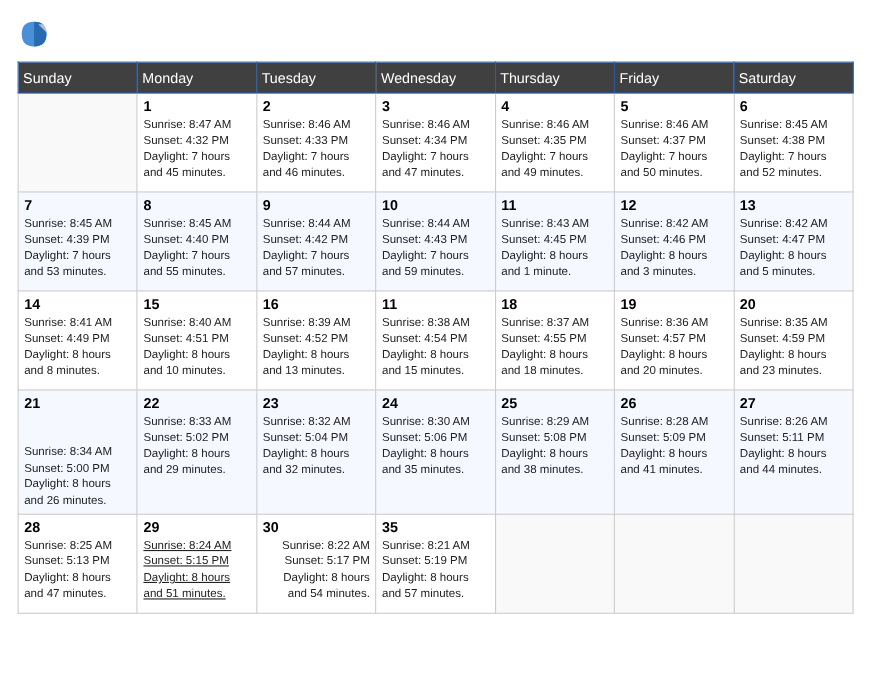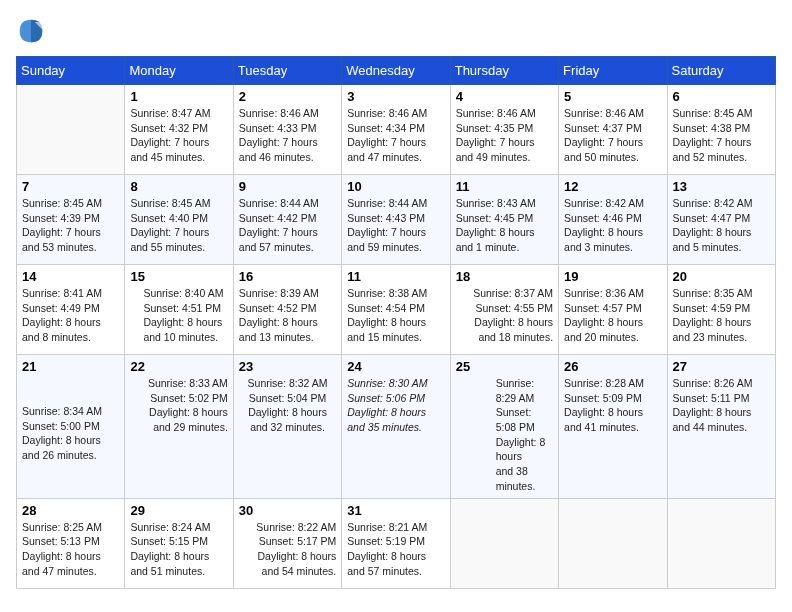--- a/index.html
+++ b/index.html
@@ -45,21 +45,21 @@
     .calendar-subtitle {
       font-size: 16px;
       color: #333;
     }
     .calendar-table {
       width: 100%;
       border-collapse: collapse;
       font-size: 11px;
     }
     .calendar-table th {
-      background-color: #1d4ed8;
+      background-color: #404040;
       color: #fff;
       padding: 6px 4px;
       text-align: left;
       font-size: 13px;
       font-weight: normal;
       border: 1px solid #2a5aa0;
     }
     .calendar-table td {
       border: 1px solid #ccc;
       vertical-align: top;
@@ -222,42 +222,42 @@
       <tr class="week-row">
         <td>
           <span class="day-number">14</span>
           <div class="day-info" style="white-space: pre-line;">Sunrise: 8:41 AM
 Sunset: 4:49 PM
 Daylight: 8 hours
 and 8 minutes.</div>
         </td>
         <td>
           <span class="day-number">15</span>
-          <div class="day-info" style="white-space: pre-line; margin-left: 13px;">Sunrise: 8:40 AM
+          <div class="day-info" style="white-space: pre-line;">Sunrise: 8:40 AM
 Sunset: 4:51 PM
 Daylight: 8 hours
 and 10 minutes.</div>
         </td>
         <td>
           <span class="day-number">16</span>
           <div class="day-info" style="white-space: pre-line;">Sunrise: 8:39 AM
 Sunset: 4:52 PM
 Daylight: 8 hours
 and 13 minutes.</div>
         </td>
         <td>
           <span class="day-number">11</span>
           <div class="day-info" style="white-space: pre-line;">Sunrise: 8:38 AM
 Sunset: 4:54 PM
 Daylight: 8 hours
 and 15 minutes.</div>
         </td>
         <td>
           <span class="day-number">18</span>
-          <div class="day-info" style="white-space: pre-line; text-align: right;">Sunrise: 8:37 AM
+          <div class="day-info" style="white-space: pre-line;">Sunrise: 8:37 AM
 Sunset: 4:55 PM
 Daylight: 8 hours
 and 18 minutes.</div>
         </td>
         <td>
           <span class="day-number">19</span>
           <div class="day-info" style="white-space: pre-line;">Sunrise: 8:36 AM
 Sunset: 4:57 PM
 Daylight: 8 hours
 and 20 minutes.</div>
@@ -273,42 +273,42 @@
       <tr class="week-row">
         <td>
           <span class="day-number">21</span>
           <div class="day-info" style="white-space: pre-line; margin-top: 30px;">Sunrise: 8:34 AM
 Sunset: 5:00 PM
 Daylight: 8 hours
 and 26 minutes.</div>
         </td>
         <td>
           <span class="day-number">22</span>
-          <div class="day-info" style="white-space: pre-line; text-align: right;">Sunrise: 8:33 AM
+          <div class="day-info" style="white-space: pre-line;">Sunrise: 8:33 AM
 Sunset: 5:02 PM
 Daylight: 8 hours
 and 29 minutes.</div>
         </td>
         <td>
           <span class="day-number">23</span>
-          <div class="day-info" style="white-space: pre-line; text-align: center;">Sunrise: 8:32 AM
+          <div class="day-info" style="white-space: pre-line;">Sunrise: 8:32 AM
 Sunset: 5:04 PM
 Daylight: 8 hours
 and 32 minutes.</div>
         </td>
         <td>
           <span class="day-number">24</span>
-          <div class="day-info" style="white-space: pre-line; font-style: italic;">Sunrise: 8:30 AM
+          <div class="day-info" style="white-space: pre-line;">Sunrise: 8:30 AM
 Sunset: 5:06 PM
 Daylight: 8 hours
 and 35 minutes.</div>
         </td>
         <td>
           <span class="day-number">25</span>
-          <div class="day-info" style="white-space: pre-line; margin-left: 40px;">Sunrise: 8:29 AM
+          <div class="day-info" style="white-space: pre-line;">Sunrise: 8:29 AM
 Sunset: 5:08 PM
 Daylight: 8 hours
 and 38 minutes.</div>
         </td>
         <td>
           <span class="day-number">26</span>
           <div class="day-info" style="white-space: pre-line;">Sunrise: 8:28 AM
 Sunset: 5:09 PM
 Daylight: 8 hours
 and 41 minutes.</div>
@@ -324,34 +324,34 @@
       <tr class="week-row">
         <td>
           <span class="day-number">28</span>
           <div class="day-info" style="white-space: pre-line;">Sunrise: 8:25 AM
 Sunset: 5:13 PM
 Daylight: 8 hours
 and 47 minutes.</div>
         </td>
         <td>
           <span class="day-number">29</span>
-          <div class="day-info" style="white-space: pre-line;">Sunrise: 8:24 AM
+          <div class="day-info" style="white-space: pre-line; text-decoration: underline;">Sunrise: 8:24 AM
 Sunset: 5:15 PM
 Daylight: 8 hours
 and 51 minutes.</div>
         </td>
         <td>
           <span class="day-number">30</span>
           <div class="day-info" style="white-space: pre-line; text-align: right;">Sunrise: 8:22 AM
 Sunset: 5:17 PM
 Daylight: 8 hours
 and 54 minutes.</div>
         </td>
         <td>
-          <span class="day-number">31</span>
+          <span class="day-number">35</span>
           <div class="day-info" style="white-space: pre-line;">Sunrise: 8:21 AM
 Sunset: 5:19 PM
 Daylight: 8 hours
 and 57 minutes.</div>
         </td>
         <td class="empty-cell"></td>
         <td class="empty-cell"></td>
         <td class="empty-cell"></td>
       </tr>
     </tbody>

